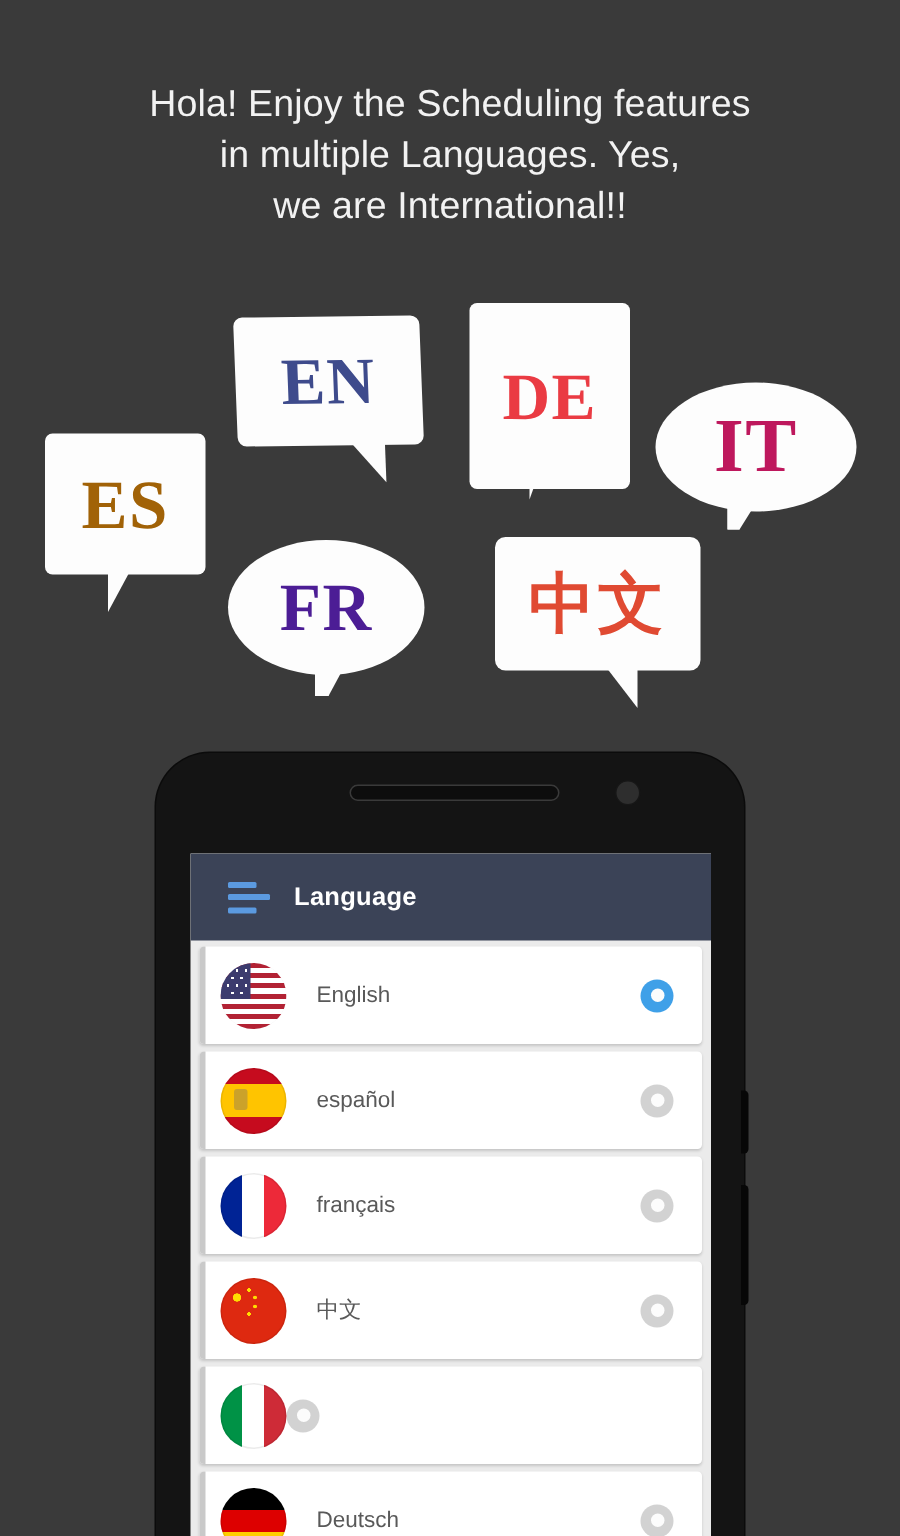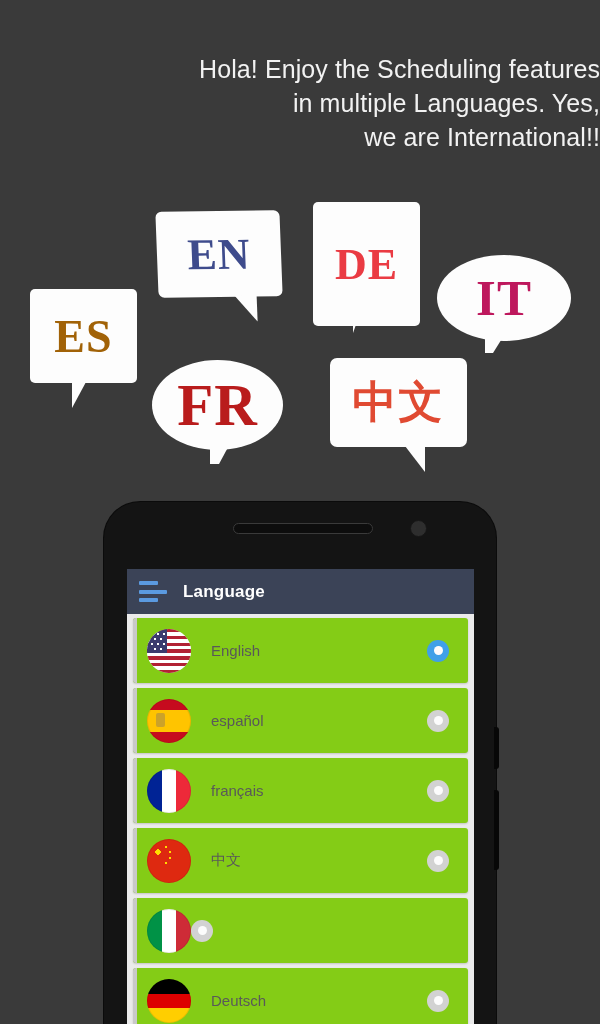--- a/index.html
+++ b/index.html
@@ -16,21 +16,21 @@
     font-family: "Liberation Sans", sans-serif;
     position: relative;
   }
 
   
   .headline {
     position: absolute;
     top: 52px;
     left: 0;
     width: 600px;
-    text-align: right;
+    text-align: center;
     color: #f2f2f2;
     font-size: 25px;
     line-height: 1.36;
     font-weight: 300;
     letter-spacing: 0.1px;
     white-space: pre-line;
   }
 
   
   .bubbles {
@@ -86,22 +86,22 @@
     border-left: 12px solid transparent;
     border-right: 22px solid #fdfdfd;
     border-bottom: 26px solid transparent;
   }
 
   
   .bubble-fr {
     left: 152px; top: 360px;
     width: 131px; height: 90px;
     border-radius: 50%;
-    font-size: 59px;
-    color: #b91c1c;
+    font-size: 45px;
+    color: #4c1d95;
     letter-spacing: 1px;
     align-items: center;
   }
   .bubble-fr .tail {
     left: 58px; top: 78px;
     border-left: 9px solid #fdfdfd;
     border-right: 14px solid transparent;
     border-top: 26px solid #fdfdfd;
     border-bottom: 0;
     background: transparent;
@@ -201,25 +201,25 @@
     position: absolute;
     left: 23px;
     top: 67px;
     width: 347px;
     height: 493px;
     background: #ebebeb;
     overflow: hidden;
   }
 
   .appbar {
-    height: 45px;
+    height: 58px;
     background: #3b4357;
     display: flex;
     align-items: center;
-    padding-left: 12px;
+    padding-left: 25px;
     gap: 16px;
   }
 
   .menu-icon {
     width: 28px;
     height: 21px;
     display: flex;
     flex-direction: column;
     justify-content: space-between;
     position: relative;
@@ -243,21 +243,21 @@
   }
 
   .lang-list {
     padding: 4px 0 0 0;
   }
 
   .lang-row {
     position: relative;
     margin: 0 6px 5px 6px;
     height: 65px;
-    background: #84cc16;
+    background: #ffffff;
     border-radius: 3px;
     display: flex;
     align-items: center;
     box-shadow: 0 1px 2px rgba(0,0,0,0.16);
     cursor: pointer;
   }
   .lang-row::before {
     content: "";
     position: absolute;
     left: 0; top: 0; bottom: 0;

